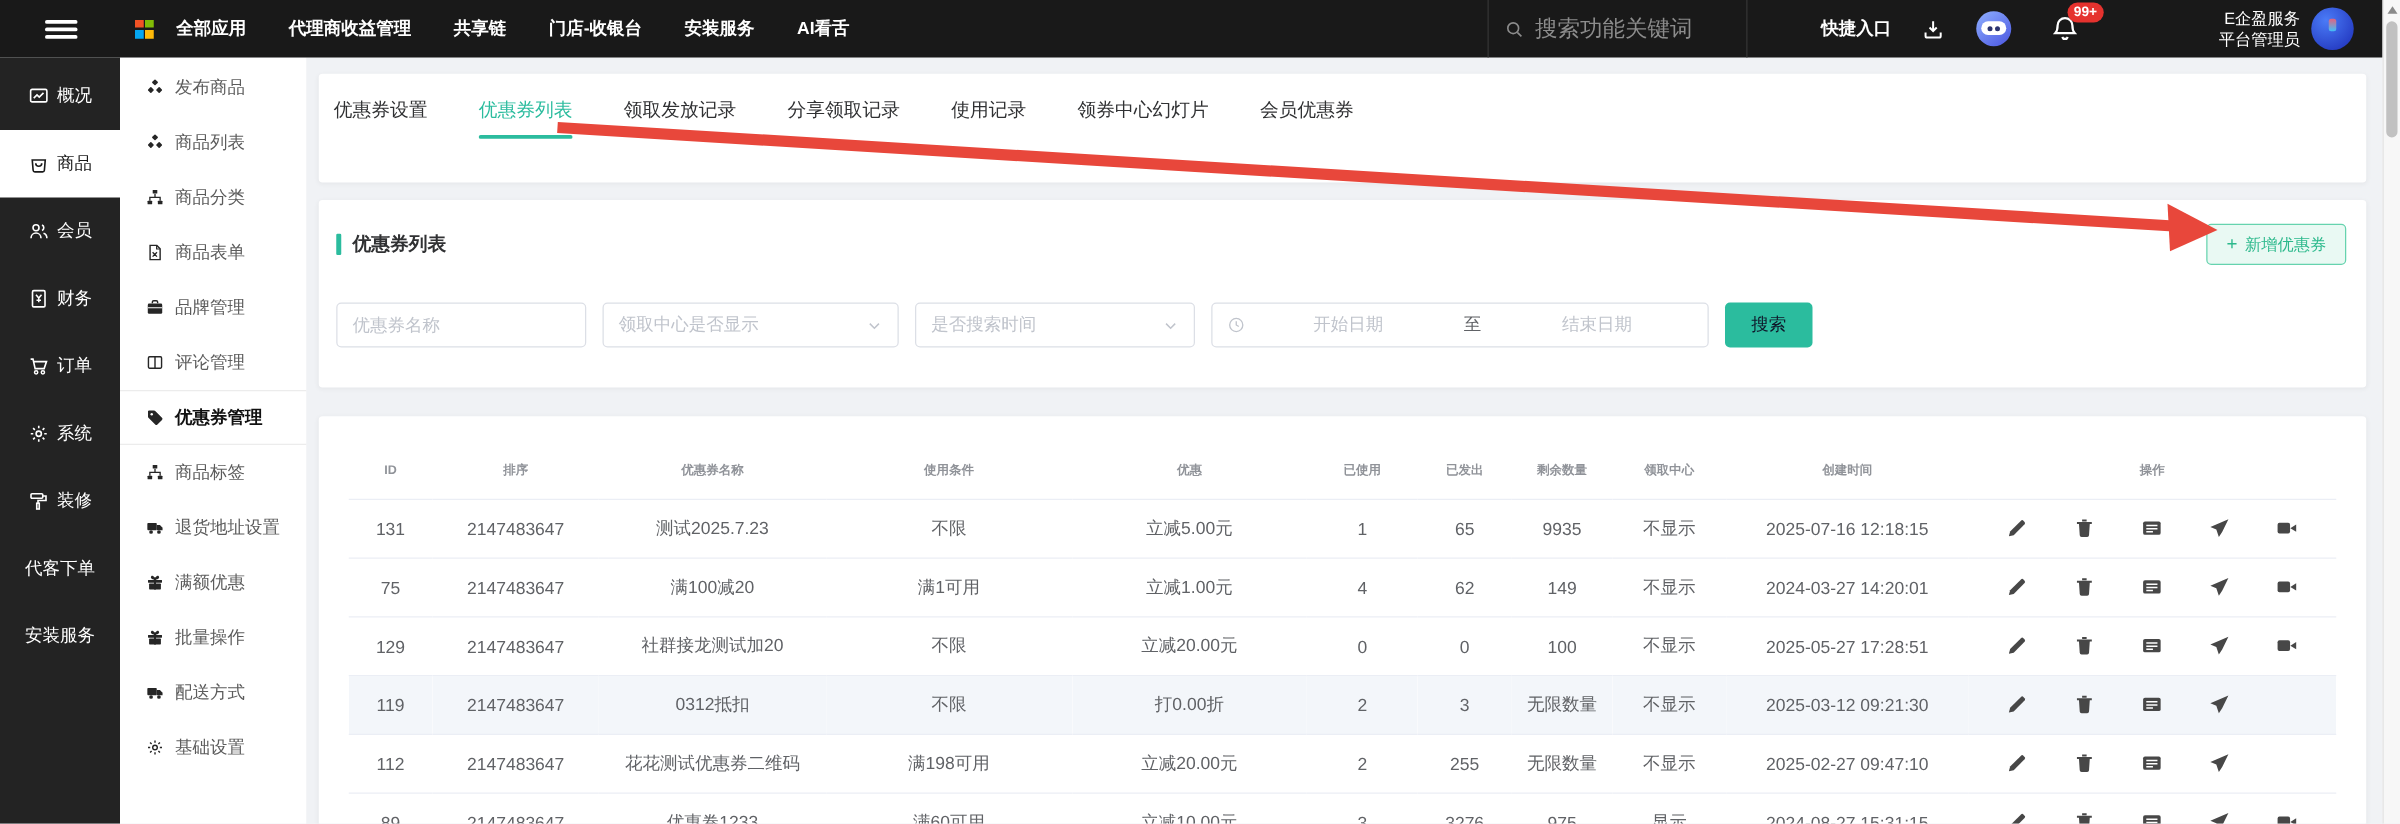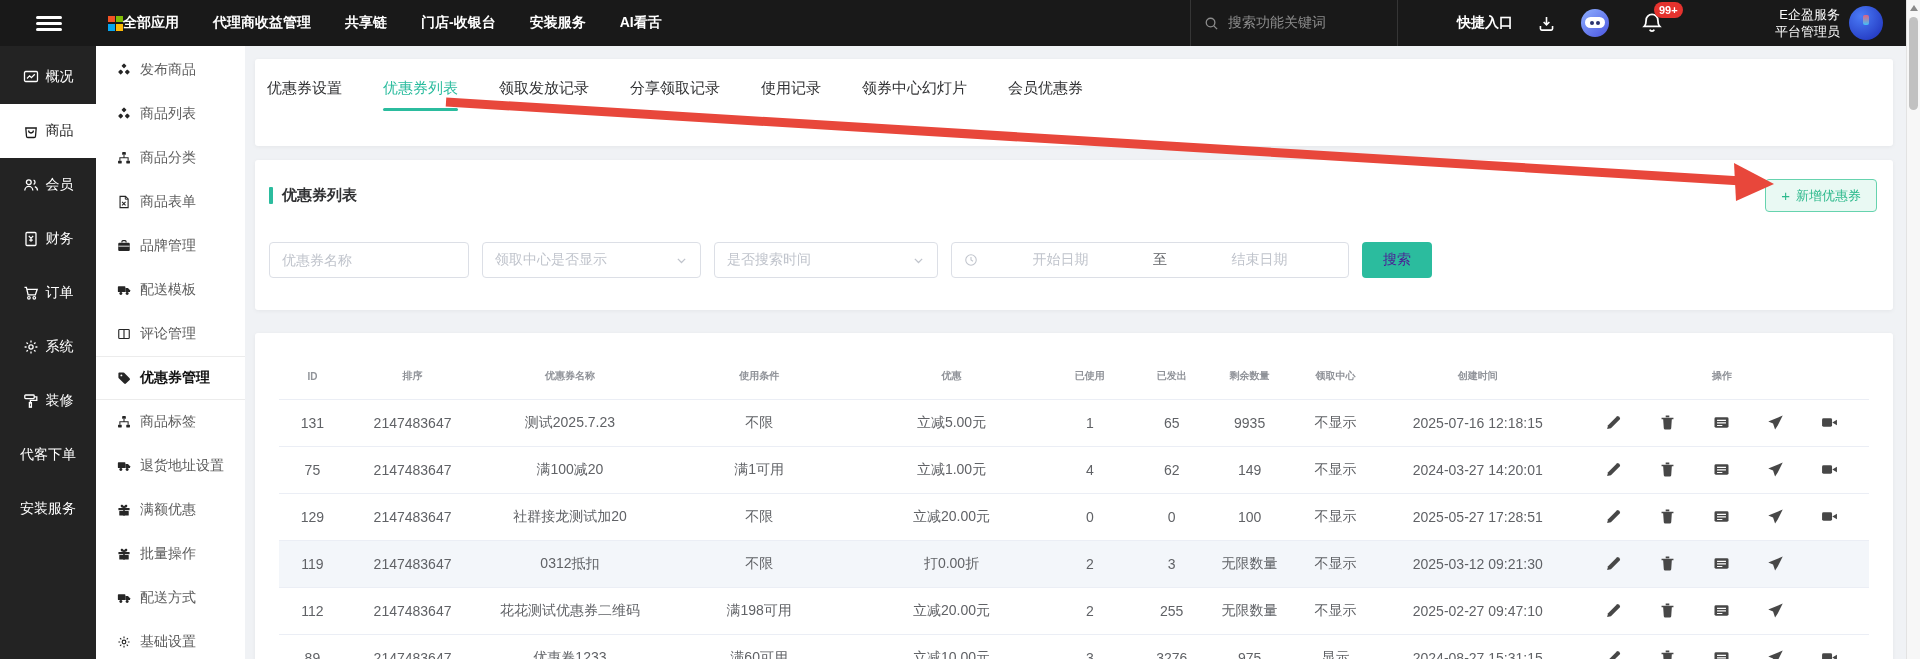--- a/index.html
+++ b/index.html
@@ -16,28 +16,28 @@
   .annot { position:absolute; inset:0; z-index:40; pointer-events:none; }
 
   
   .topbar {
     position:absolute; top:0; left:0; right:0; height:46px;
     background:#191919; color:#fff; display:flex; align-items:center; z-index:10;
   }
   .hamburger { margin-left:36px; width:26px; cursor:pointer; }
   .hamburger i { display:block; height:3px; background:#fff; border-radius:2px; margin:3px 0; }
   .top-menu { display:flex; align-items:center; margin-left:46px; gap:34px; font-size:14px; font-weight:700; }
-  .top-menu-item { display:flex; align-items:center; gap:0; white-space:nowrap; cursor:pointer; }
+  .top-menu-item { display:flex; align-items:center; gap:18px; white-space:nowrap; cursor:pointer; }
   .grid-icon { width:15px; height:15px; display:grid; grid-template-columns:1fr 1fr; grid-template-rows:1fr 1fr; gap:1.5px; }
   .grid-icon i { display:block; }
   .top-search {
     position:absolute; left:1190px; top:0; height:46px; width:208px;
     border-left:1px solid #353535; border-right:1px solid #353535;
     display:flex; align-items:center; padding-left:13px; gap:9px;
-    color:#8c8c8c; font-size:14px; cursor:text;
+    color:#8c8c8c; font-size:18px; cursor:text;
   }
   .top-right { position:absolute; left:1457px; top:0; height:46px; display:flex; align-items:center; }
   .quick { font-size:14px; font-weight:700; cursor:pointer; }
   .tr-ic { margin-left:25px; cursor:pointer; color:#fff; }
   .robot { margin-left:26px; width:28px; height:28px; border-radius:50%;
     background:linear-gradient(140deg,#8fb0ff,#4a55e0); position:relative; cursor:pointer; }
   .robot::before { content:""; position:absolute; left:4px; top:8px; width:20px; height:11px; background:#fff; border-radius:6px; }
   .robot::after { content:""; position:absolute; left:9px; top:11.5px; width:4px; height:4px; border-radius:50%;
     background:#2a3370; box-shadow:6px 0 0 #2a3370; }
   .bell-wrap { margin-left:32px; position:relative; cursor:pointer; }
@@ -79,28 +79,28 @@
   .title-bar { width:4px; height:17px; background:var(--accent); border-radius:1px; }
   .add-btn { height:33px; padding:0 15px; background:#e9f9f3; border:1px solid #66d3ae; border-radius:4px;
     color:#2cb98c; font-size:13px; display:flex; align-items:center; gap:6px; cursor:pointer;
     font-family:inherit; margin-right:2px; }
   .add-btn .plus { font-size:15px; line-height:1; }
   .filters { margin-top:30px; display:flex; gap:13px; align-items:center; }
   .f-box { height:36px; border:1px solid #dcdfe6; border-radius:4px; background:#fff;
     display:flex; align-items:center; font-size:14px; color:#c0c4cc; padding:0 12px; }
   input.f-box { width:200px; color:#606266; font-family:inherit; }
   input.f-box::placeholder { color:#c0c4cc; }
-  .f-sel1 { width:219px; cursor:pointer; }
+  .f-sel1 { width:237px; cursor:pointer; }
   .f-sel2 { width:224px; cursor:pointer; }
   .f-box .chev { margin-left:auto; color:#c0c4cc; }
   .f-date { width:398px; gap:6px; cursor:pointer; }
   .f-date .ds,.f-date .de { flex:1; text-align:center; }
   .f-date .dsep { width:34px; text-align:center; color:#606266; }
   .search-btn { width:70px; height:36px; background:var(--accent); border:none; border-radius:4px;
-    color:#4c1d95; font-size:14px; cursor:pointer; font-family:inherit; }
+    color:#0f172a; font-size:14px; cursor:pointer; font-family:inherit; }
 
   
   .table-card { margin-top:23px; padding:20px 24px 0; height:331px; overflow:hidden; }
   table { width:100%; border-collapse:collapse; table-layout:fixed; }
   thead th { font-size:10px; font-weight:700; color:#909399; padding:16px 0; text-align:center;
     border-bottom:1px solid #ebeef5; white-space:nowrap; }
   tbody td { font-size:14px; color:#606266; padding:14px 0; text-align:center;
     border-bottom:1px solid #ebeef5; white-space:nowrap; overflow:hidden; }
   tr.row-highlight td { background:#f3f6fa; }
   .act-wrap { width:234px; margin:0 auto; display:flex; gap:36px; justify-content:flex-start; }
@@ -285,31 +285,20 @@
         </svg>
         <span>商品表单</span>
       </div>
       <div class="sub-item">
         <svg width="14" height="14" viewBox="0 0 16 16">
           <rect x="1.4" y="4.4" width="13.2" height="9.4" rx="1.2" fill="currentColor"></rect>
           <path d="M5.6 4V3a1.2 1.2 0 0 1 1.2-1.2h2.4A1.2 1.2 0 0 1 10.4 3v1" fill="none" stroke="currentColor" stroke-width="1.3"></path>
           <path d="M1.6 8.2h12.8" stroke="#fff" stroke-width="1"></path>
         </svg>
         <span>品牌管理</span>
-      </div>
-      <div class="sub-item">
-        <svg width="14" height="14" viewBox="0 0 16 16">
-          <g fill="currentColor">
-            <rect x="1" y="3.8" width="8.6" height="6.6" rx=".8"></rect>
-            <path d="M9.6 5.8h2.9l2.4 2.4v2.2H9.6z"></path>
-            <circle cx="4.4" cy="12.1" r="1.7"></circle>
-            <circle cx="11.6" cy="12.1" r="1.7"></circle>
-          </g>
-        </svg>
-        <span>配送模板</span>
       </div>
       <div class="sub-item">
         <svg width="14" height="14" viewBox="0 0 16 16">
           <rect x="2" y="2.8" width="12" height="10.4" rx="1" fill="none" stroke="currentColor" stroke-width="1.3"></rect>
           <path d="M8 2.8v10.4" stroke="currentColor" stroke-width="1.3"></path>
         </svg>
         <span>评论管理</span>
       </div>
       <div class="sub-item active">
         <svg width="14" height="14" viewBox="0 0 16 16">

